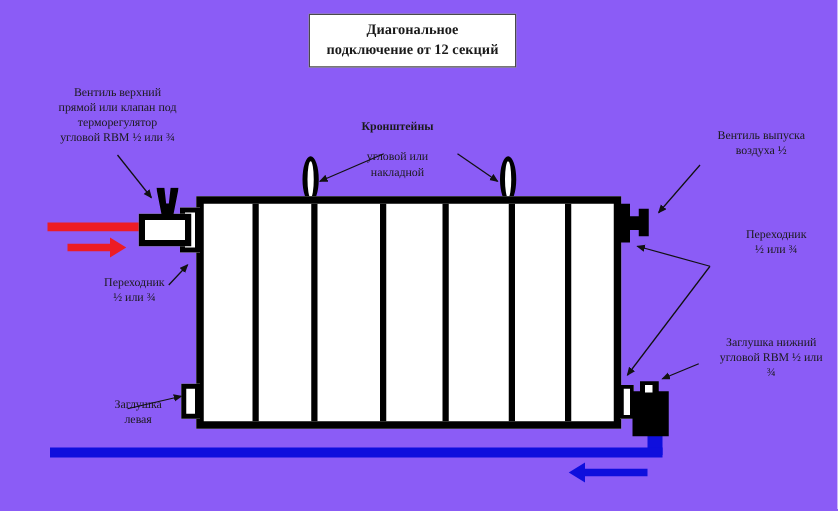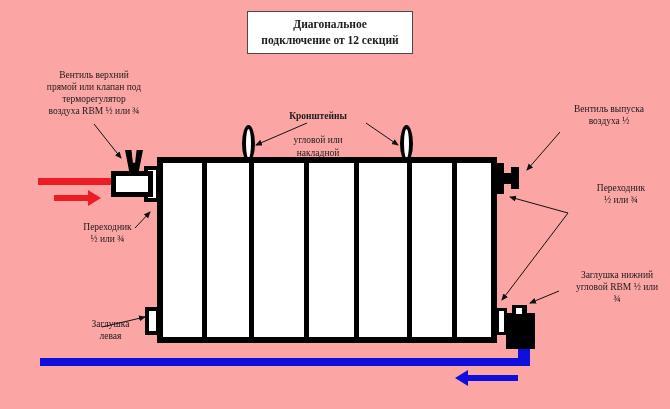--- a/index.html
+++ b/index.html
@@ -1,16 +1,16 @@
 <!DOCTYPE html>
 <html style="--color-supply: #ed1c24; --color-return: #0f0fdd;"><head>
 <meta charset="utf-8">
 <style>
   html,body{margin:0;padding:0;background:#fff;}
-  #canvas{position:relative;width:670px;height:409px;background:#fca5a5;overflow:hidden;
+  #canvas{position:relative;width:670px;height:409px;background:#8b5cf6;overflow:hidden;
           font-family:"Liberation Serif", serif;color:#1a1a1a;}
   .abs{position:absolute;}
   .label{position:absolute;font-size:9.5px;line-height:1.28;text-align:center;white-space:pre-line;}
   .titlebox{position:absolute;left:247px;top:11px;width:160px;border:1px solid #4a4a4a;
             padding:5px 2px;text-align:center;font-weight:bold;font-size:11.5px;
             line-height:1.35;white-space:pre-line;background:#fff;}
   
   #radiator{position:absolute;left:157px;top:157px;width:340px;height:186px;
             border:6px solid #000;box-sizing:border-box;background:#fff;}
   .divider{position:absolute;top:0;bottom:0;width:5px;background:#000;}
@@ -34,22 +34,22 @@
 <body>
 
 <div id="canvas">
 
   <div class="titlebox">Диагональное
 подключение от 12 секций</div>
 
   <div class="label" style="left:33px;top:69px;width:122px;">Вентиль верхний
 прямой или клапан под
 терморегулятор
-воздуха RBM ½ или ¾</div>
-  <div class="label" style="left:258px;top:98px;width:120px;">
+угловой RBM ½ или ¾</div>
+  <div class="label" style="left:258px;top:84px;width:120px;">
     <div style="font-weight:bold;">Кронштейны</div>
     <div>угловой или
 накладной</div>
   </div>
   <div class="label" style="left:550px;top:103px;width:118px;">Вентиль выпуска
 воздуха ½</div>
   <div class="label" style="left:577px;top:182px;width:88px;">Переходник
 ½ или ¾</div>
   <div class="label" style="left:566px;top:269px;width:102px;">Заглушка нижний
 угловой RBM ½ или

